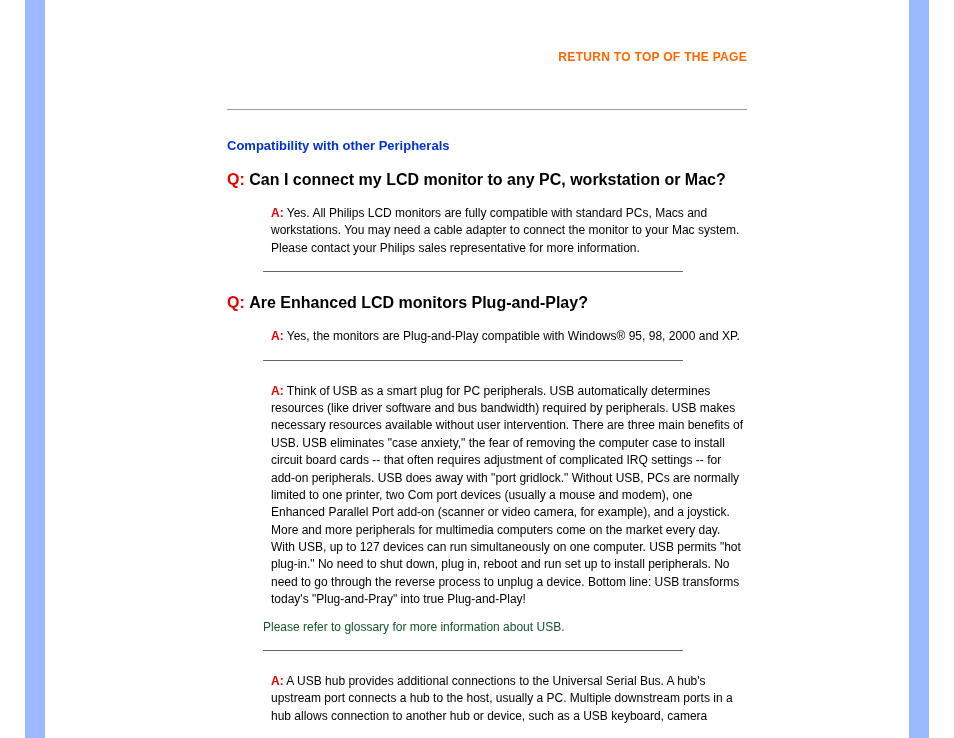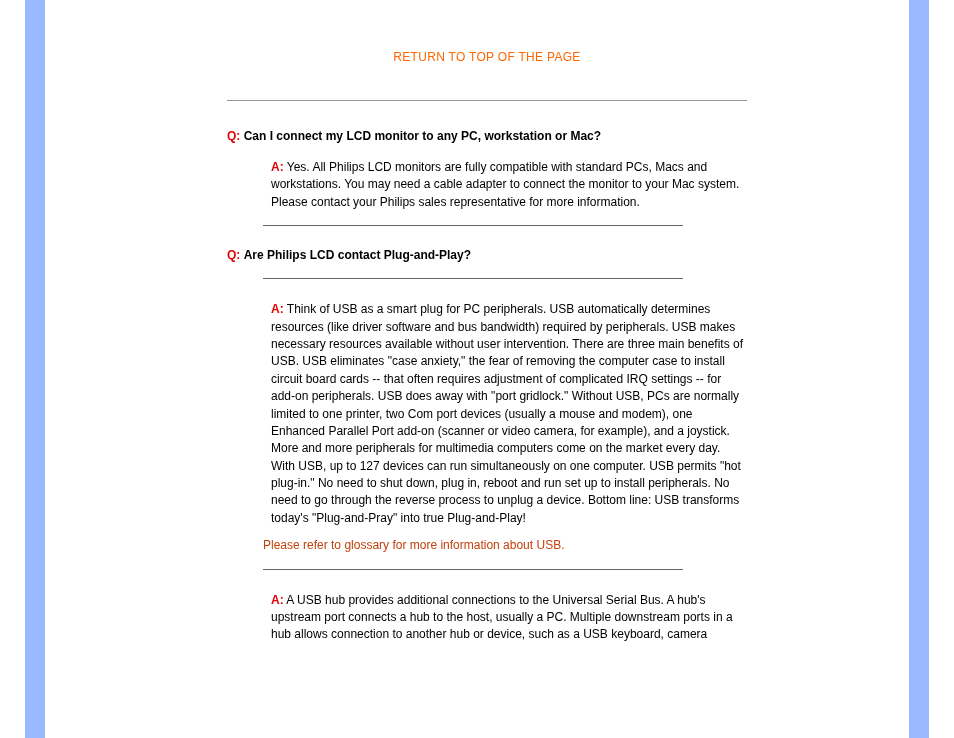--- a/index.html
+++ b/index.html
@@ -34,45 +34,45 @@
       background: #fff;
       padding: 50px 0 10px 0;
       display: flex;
       justify-content: center;
     }
     .content {
       width: 520px;
       margin-left: 20px;
     }
     .top-link {
-      text-align: center;
+      text-align: right;
       color: #ff6600;
       font-size: 12px;
-      font-weight: normal;
-      margin-bottom: 36px;
+      font-weight: bold;
+      margin-bottom: 45px;
       letter-spacing: 0.3px;
       cursor: pointer;
     }
     hr.section-divider {
       border: none;
       border-top: 1px solid #999;
       margin-bottom: 28px;
     }
     .section-heading {
       color: #0033cc;
       font-weight: bold;
       font-size: 13px;
       margin-bottom: 18px;
     }
     .qa-block {
       margin-bottom: 22px;
     }
     .question-line {
       margin-bottom: 16px;
-      font-size: 12px;
+      font-size: 16px;
     }
     .q-label {
       color: #e60000;
       font-weight: bold;
     }
     .q-text {
       color: #000;
       font-weight: bold;
     }
     .answer-wrap {
@@ -90,59 +90,64 @@
       font-weight: bold;
     }
     hr.answer-divider {
       border: none;
       border-top: 1px solid #666;
       margin-top: 14px;
       margin-bottom: 4px;
       width: 420px;
     }
     .extra-para {
-      color: #c2410c;
+      color: #14532d;
       font-size: 12px;
       line-height: 1.45;
       margin-top: 10px;
     }
   </style>
 </head>
 <body>
 
 <div class="page-wrapper">
   <div class="side-bar side-bar-left"></div>
   <div class="main-area">
     <div class="content">
 
       <div class="top-link">RETURN TO TOP OF THE PAGE</div>
 
       <hr class="section-divider">
 
+      <div class="section-heading">Compatibility with other Peripherals</div>
 
       <div class="qa-block">
         <div class="question-line">
           <span class="q-label">Q:</span>
           <span class="q-text">Can I connect my LCD monitor to any PC, workstation or Mac?</span>
         </div>
         <div class="answer-wrap">
           <p class="answer-text">
             <span class="a-label">A:</span>
             <span>Yes. All Philips LCD monitors are fully compatible with standard PCs, Macs and workstations. You may need a cable adapter to connect the monitor to your Mac system. Please contact your Philips sales representative for more information.</span>
           </p>
           <hr class="answer-divider">
         </div>
       </div>
 
       <div class="qa-block">
         <div class="question-line">
           <span class="q-label">Q:</span>
-          <span class="q-text">Are Philips LCD contact Plug-and-Play?</span>
+          <span class="q-text">Are Enhanced LCD monitors Plug-and-Play?</span>
         </div>
         <div class="answer-wrap">
+          <p class="answer-text">
+            <span class="a-label">A:</span>
+            <span>Yes, the monitors are Plug-and-Play compatible with Windows® 95, 98, 2000 and XP.</span>
+          </p>
           <hr class="answer-divider">
         </div>
       </div>
 
       <div class="qa-block">
         <div class="answer-wrap">
           <p class="answer-text">
             <span class="a-label">A:</span>
             <span>Think of USB as a smart plug for PC peripherals. USB automatically determines resources (like driver software and bus bandwidth) required by peripherals. USB makes necessary resources available without user intervention. There are three main benefits of USB. USB eliminates "case anxiety," the fear of removing the computer case to install circuit board cards -- that often requires adjustment of complicated IRQ settings -- for add-on peripherals. USB does away with "port gridlock." Without USB, PCs are normally limited to one printer, two Com port devices (usually a mouse and modem), one Enhanced Parallel Port add-on (scanner or video camera, for example), and a joystick. More and more peripherals for multimedia computers come on the market every day. With USB, up to 127 devices can run simultaneously on one computer. USB permits "hot plug-in." No need to shut down, plug in, reboot and run set up to install peripherals. No need to go through the reverse process to unplug a device. Bottom line: USB transforms today's "Plug-and-Pray" into true Plug-and-Play!</span>
           </p>

